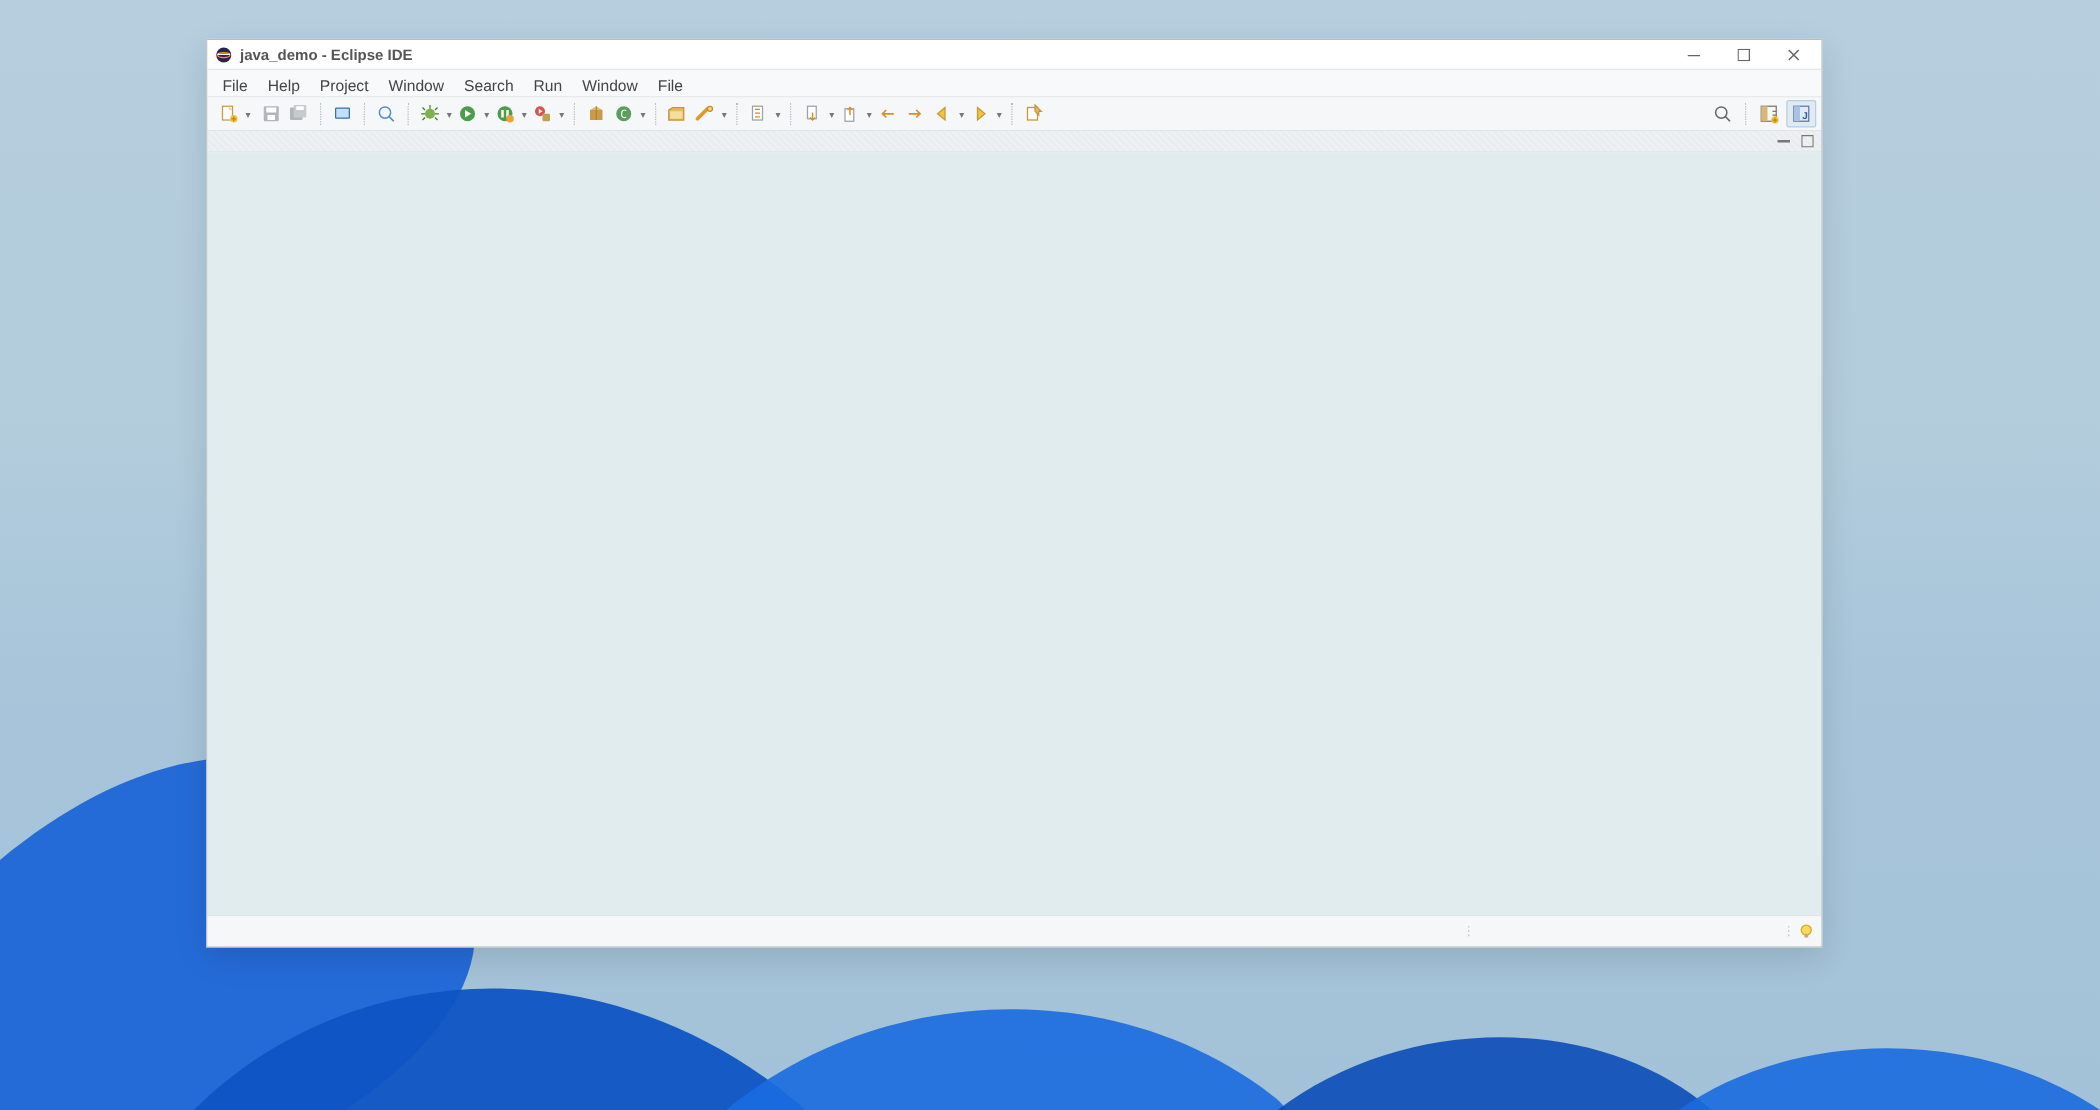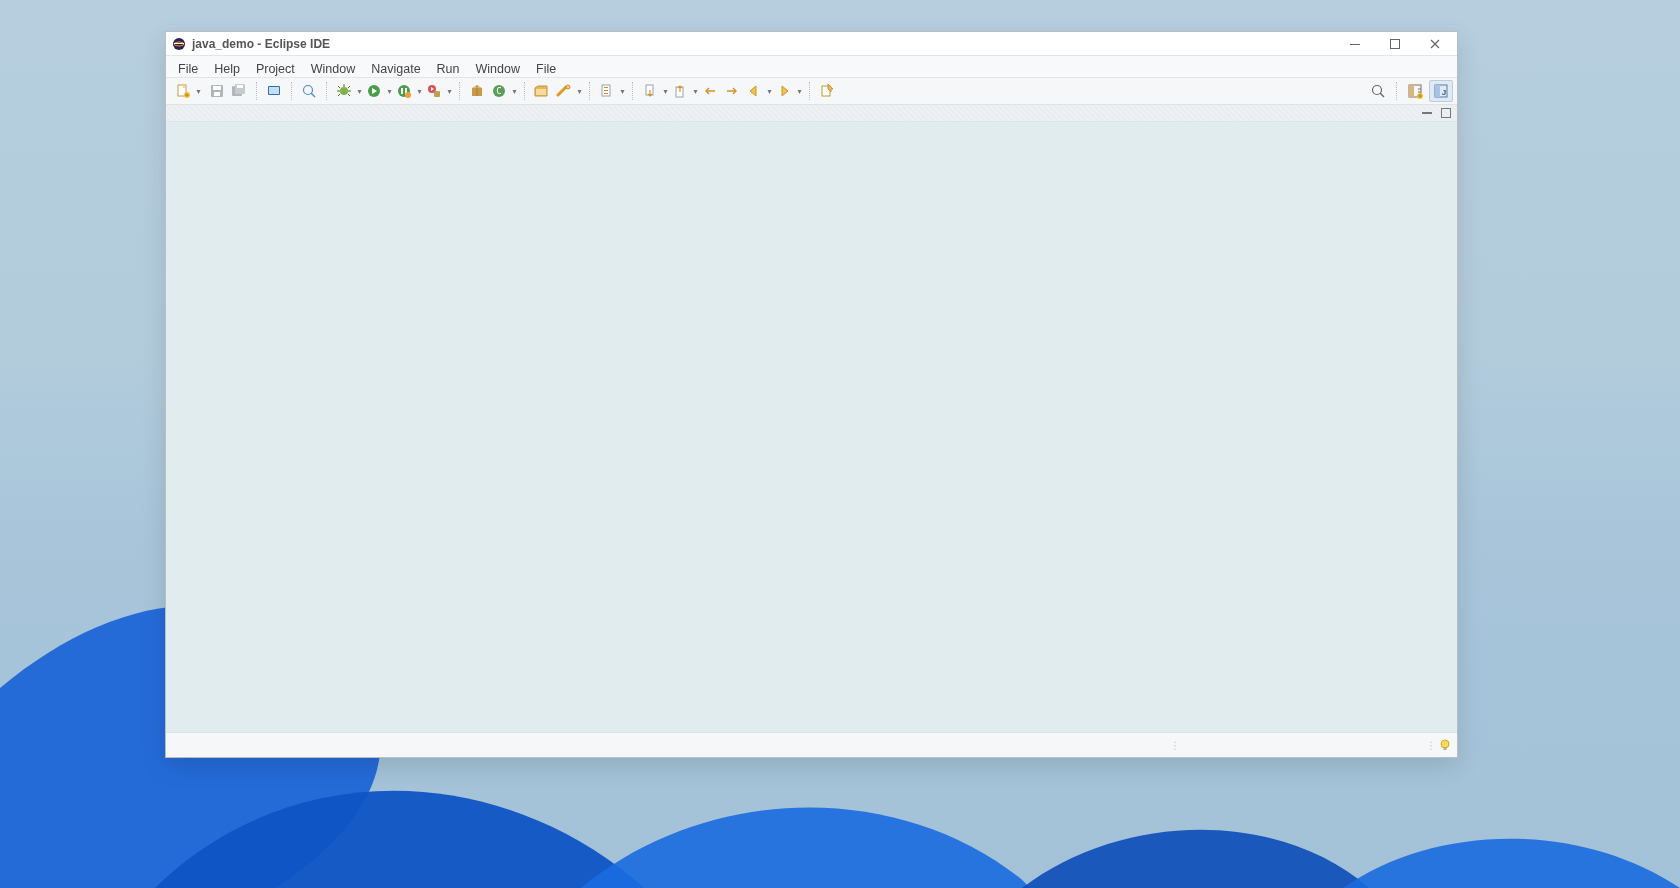--- a/index.html
+++ b/index.html
@@ -138,21 +138,21 @@
           <path d="M1 1 L9 9 M9 1 L1 9" stroke="currentColor" stroke-width="1.2"></path>
         </svg>
     </div>
   </div>
 
   <div class="menubar">
     <div class="menu-item">File</div>
     <div class="menu-item">Help</div>
     <div class="menu-item">Project</div>
     <div class="menu-item">Window</div>
-    <div class="menu-item">Navigate</div>
+    <div class="menu-item">Search</div>
     <div class="menu-item">Run</div>
     <div class="menu-item">Window</div>
     <div class="menu-item">File</div>
   </div>
 
   <div class="toolbar">
     <div class="tgroup">
       <div class="tbtn" title="New">
         <svg width="16" height="16">
             <rect x="3" y="2" width="8" height="11" fill="#fff" stroke="#c59a45"></rect>

